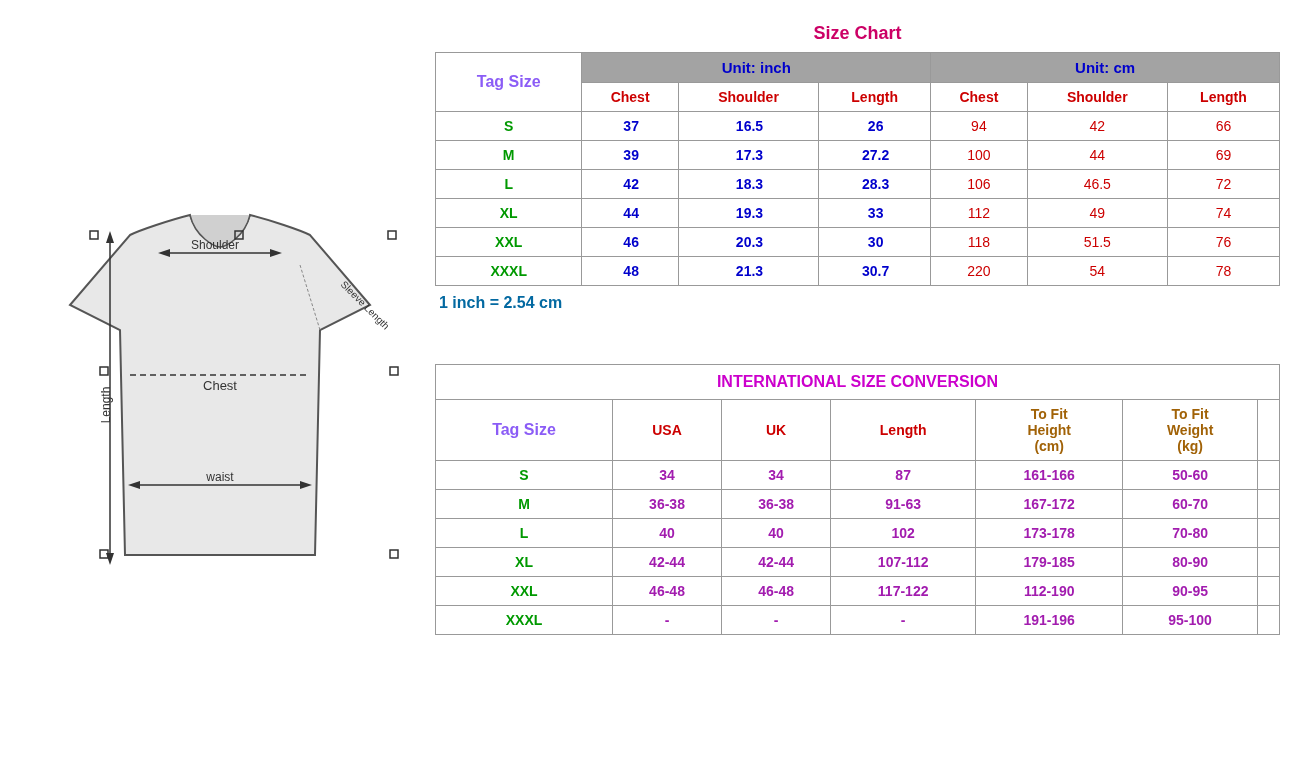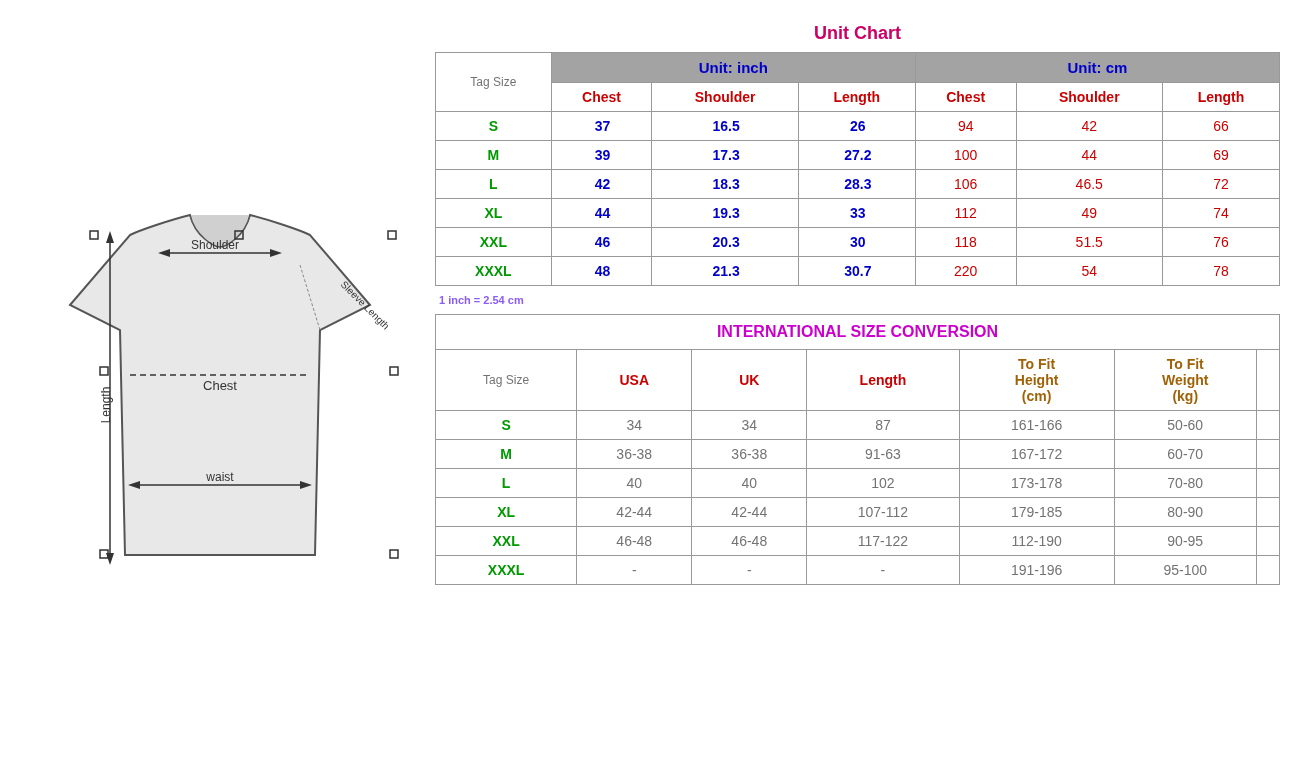--- a/index.html
+++ b/index.html
@@ -66,61 +66,62 @@
       font-weight: bold;
       font-size: 15px;
     }
 
     .col-header {
       color: #cc0000;
       font-weight: bold;
     }
 
     .tag-size-header {
-      color: #737373;
-      font-weight: normal;
-      font-size: 12px;
+      color: #8b5cf6;
+      font-weight: bold;
+      font-size: 16px;
     }
 
     .tag-size-cell {
       color: #009900;
       font-weight: bold;
     }
 
     .inch-val {
       color: #0000cc;
       font-weight: bold;
       padding-left: 6px;
     }
 
     .cm-val {
       color: #cc0000;
       font-weight: normal;
     }
 
     .conversion-note {
       padding: 8px 4px;
-      font-size: 11px;
-      font-weight: bold;
-      color: #8b5cf6;
+      font-size: 16px;
+      font-weight: bold;
+      color: #0369a1;
     }
 
     .intl-title {
       text-align: center;
       font-size: 16px;
       font-weight: bold;
       color: #cc00cc;
       padding: 8px;
       border: 1px solid #999;
       border-bottom: none;
+      margin-top: 44px;
     }
 
     .intl-val {
-      color: #737373;
-      font-weight: normal;
+      color: #a21caf;
+      font-weight: bold;
     }
 
     .to-fit-header {
       color: #a16207;
       font-weight: bold;
     }
   </style>
 </head>
 <body>
 
@@ -161,21 +162,21 @@
       <rect x="360" y="375" width="8" height="8" fill="none" stroke="#333" stroke-width="1.5"></rect>
       <rect x="205" y="56" width="8" height="8" fill="none" stroke="#333" stroke-width="1.5"></rect>
       <rect x="358" y="56" width="8" height="8" fill="none" stroke="#333" stroke-width="1.5"></rect>
       <rect x="60" y="56" width="8" height="8" fill="none" stroke="#333" stroke-width="1.5"></rect>
     </svg>
   </div>
 </div>
 
 <div class="right-panel">
 
-  <div class="section-title">Unit Chart</div>
+  <div class="section-title">Size Chart</div>
 
   <table>
     <thead>
       <tr>
         <th rowspan="2" class="tag-size-header">Tag Size</th>
         <th colspan="3" class="unit-header">Unit: inch</th>
         <th colspan="3" class="unit-header">Unit: cm</th>
       </tr>
       <tr>
         <th class="col-header">Chest</th>

